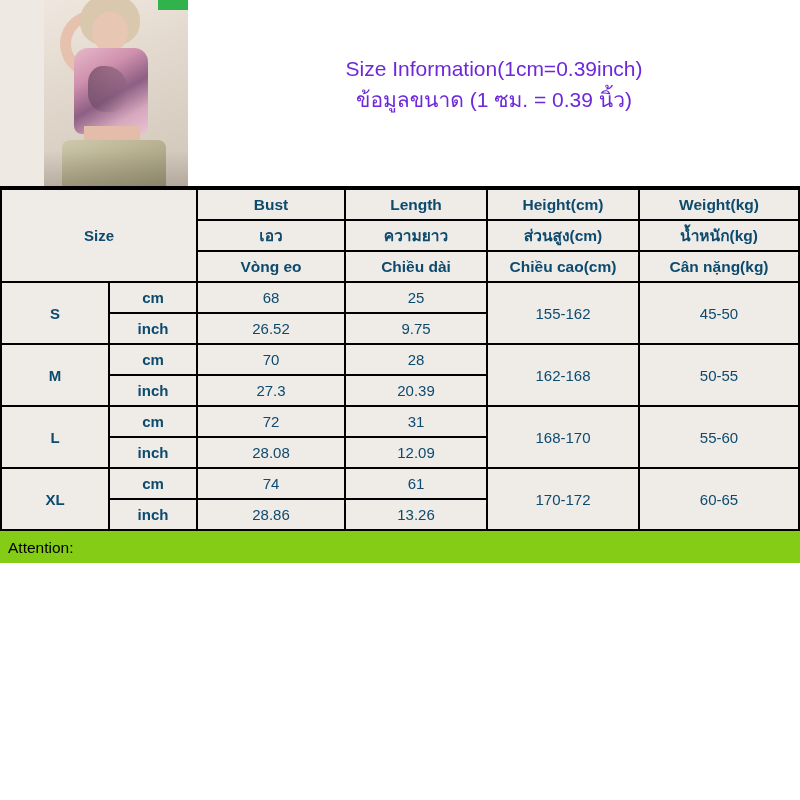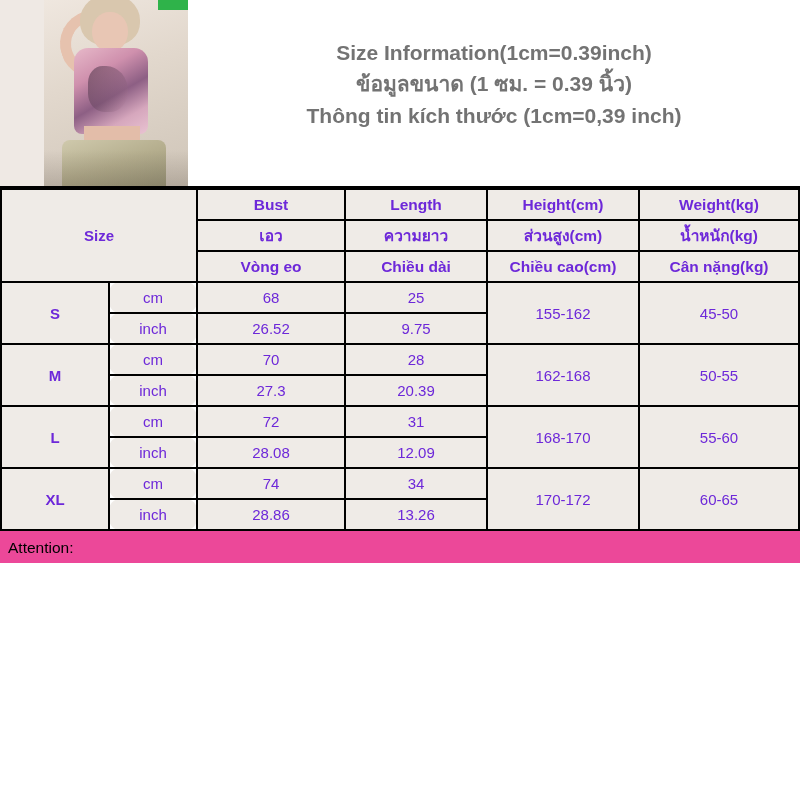--- a/index.html
+++ b/index.html
@@ -95,77 +95,76 @@
   .title-block {
     flex: 1 1 auto;
     display: flex;
     flex-direction: column;
     align-items: center;
     justify-content: center;
     text-align: center;
     padding-bottom: 18px;
   }
   .title-line {
-    font-weight: bold;
+    font-weight: normal;
     font-size: 21px;
-    color: #737373;
+    color: #6d28d9;
     line-height: 1.5;
     white-space: nowrap;
   }
 
   
   table.size-table {
     border-collapse: collapse;
     width: 800px;
     table-layout: fixed;
   }
   table.size-table td {
     border: 2px solid #000;
     text-align: center;
     vertical-align: middle;
     font-size: 15px;
-    color: #6d28d9;
+    color: #0c4a6e;
     background: #efebe7;
     padding: 0;
     height: 29px;
   }
   table.size-table td.hdr {
     font-weight: bold;
     font-size: 15.5px;
   }
   td.size-label {
     font-weight: bold;
     font-size: 20px;
   }
   td.size-word {
     font-weight: bold;
     font-size: 22px;
   }
   td.unit {
-    font-weight: normal;
+    font-weight: bold;
     font-size: 14px;
-    border-radius: 11px;
   }
   td.val {
     font-size: 15px;
   }
   .col-a { width: 108px; }
   .col-b { width: 88px; }
   .col-c { width: 148px; }
   .col-d { width: 142px; }
   .col-e { width: 152px; }
   .col-f { width: 160px; }
 
   
   .attention {
     padding: 6px 8px 4px 8px;
     font-size: 15.5px;
     line-height: 1.45;
     color: #000;
-    background: #ec4899;
+    background: #84cc16;
   }
   .attention p { margin: 0; }
   .att-body { margin-top: 1px; }
 </style>
 </head>
 <body>
 
 <div class="page">
 
   <div class="header">
@@ -178,21 +177,20 @@
         <div class="ph-top"></div>
         <div class="ph-skin-mid"></div>
         <div class="ph-pants"></div>
         <div class="ph-shadow"></div>
         <div class="ph-greenbar"></div>
       </div>
     </div>
     <div class="title-block">
       <div class="title-line">Size Information(1cm=0.39inch)</div>
       <div class="title-line">ข้อมูลขนาด (1 ซม. = 0.39 นิ้ว)</div>
-      <div class="title-line">Thông tin kích thước (1cm=0,39 inch)</div>
     </div>
   </div>
 
   <table class="size-table">
     <colgroup>
       <col class="col-a">
         <col class="col-b">
         <col class="col-c">
         <col class="col-d">
         <col class="col-e">
@@ -259,21 +257,21 @@
       <tr>
         <td class="unit">inch</td>
         <td class="val">28.08</td>
         <td class="val">12.09</td>
       </tr>
 
       <tr>
         <td class="size-label" rowspan="2">XL</td>
         <td class="unit">cm</td>
         <td class="val">74</td>
-        <td class="val">34</td>
+        <td class="val">61</td>
         <td class="val" rowspan="2">170-172</td>
         <td class="val" rowspan="2">60-65</td>
       </tr>
       <tr>
         <td class="unit">inch</td>
         <td class="val">28.86</td>
         <td class="val">13.26</td>
       </tr>
     </tbody>
   </table>

